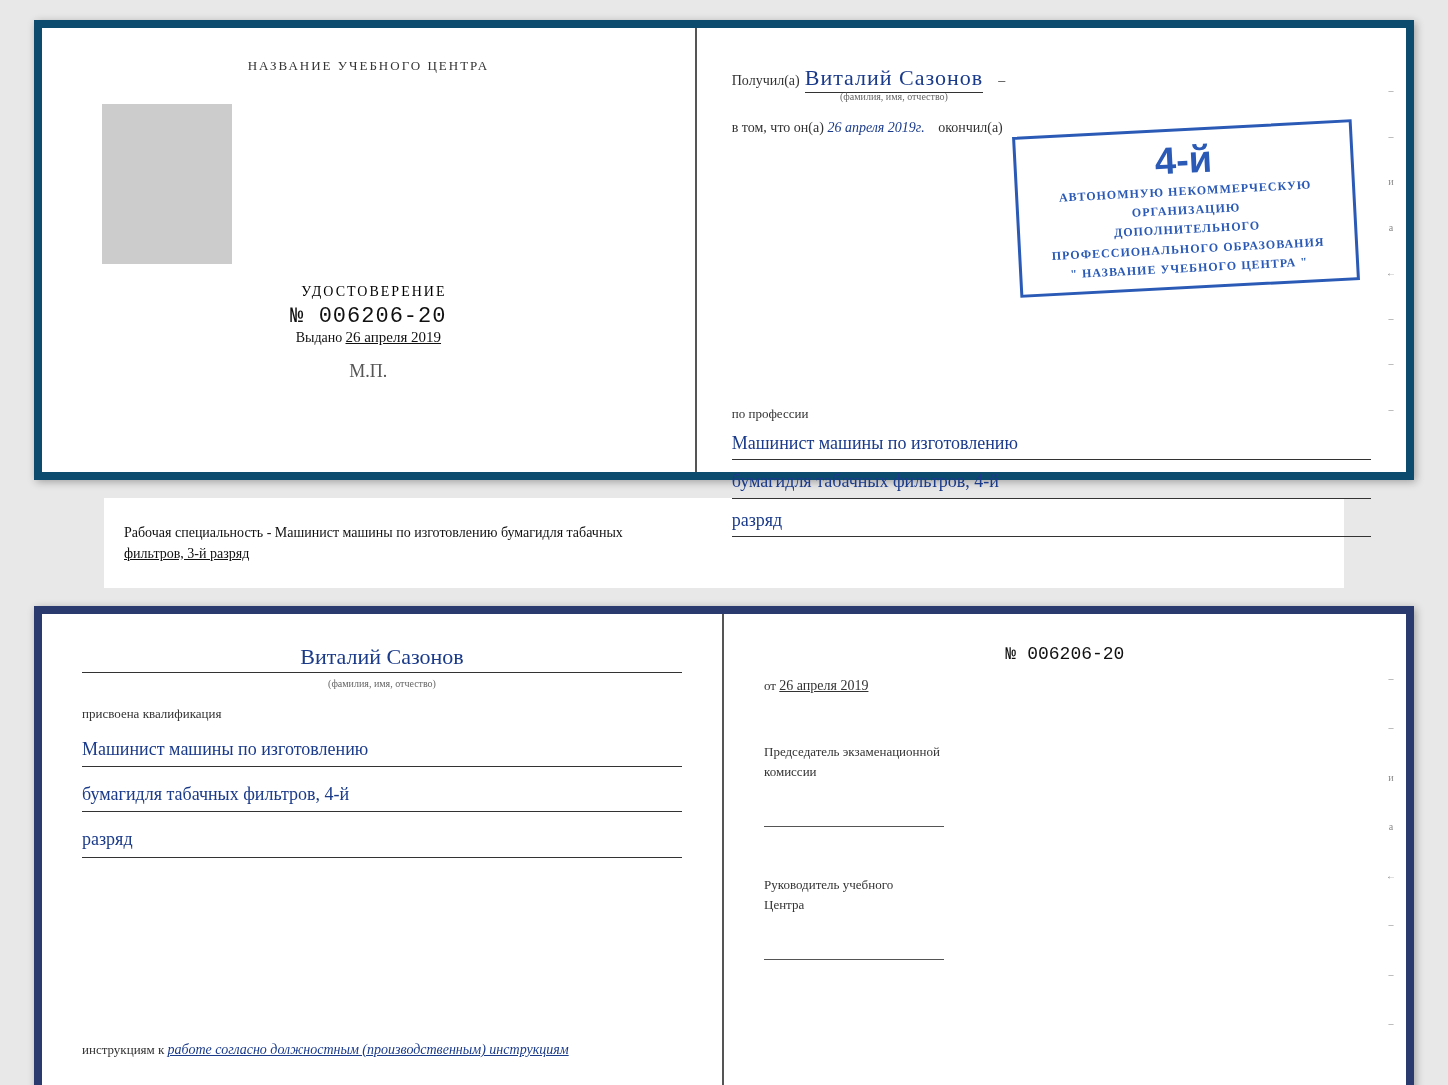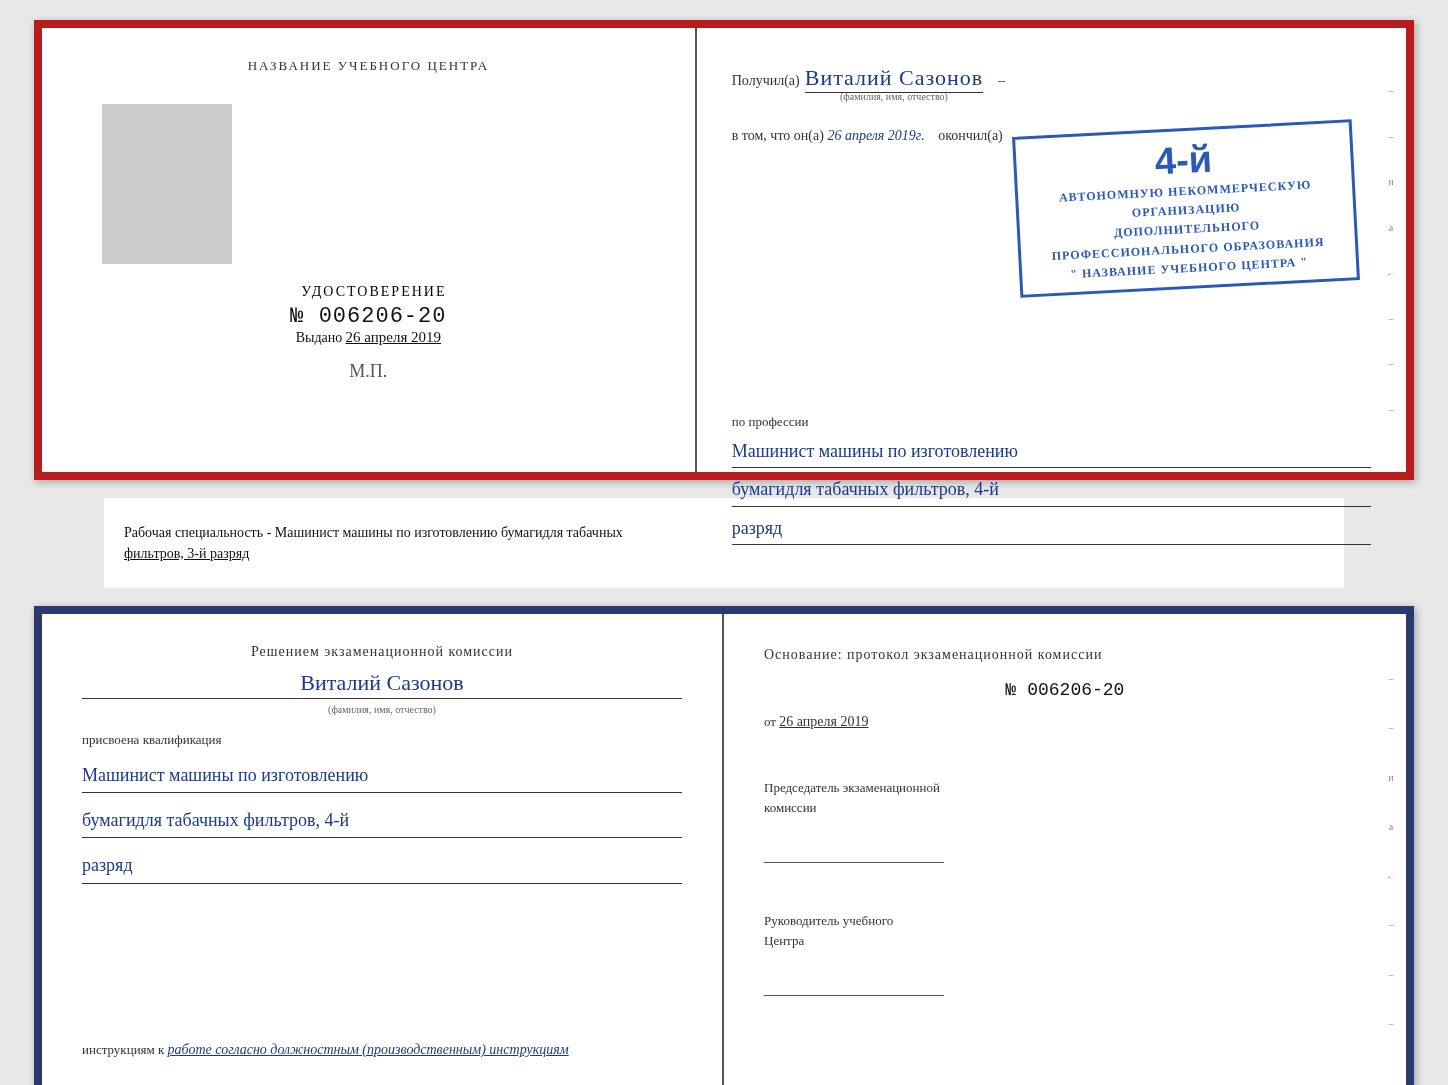--- a/index.html
+++ b/index.html
@@ -13,21 +13,21 @@
       align-items: center;
       padding: 20px;
       gap: 18px;
     }
 
     
     .certificate-top {
       width: 1380px;
       height: 460px;
       background: #fff;
-      border: 8px solid #b91c1c;
+      border: 8px solid #0c4a6e;
       display: flex;
       position: relative;
       box-shadow: 2px 2px 8px rgba(0,0,0,0.3);
     }
 
     .cert-left {
       width: 48%;
       border-right: 2px solid #555;
       padding: 30px 40px;
       display: flex;
@@ -117,21 +117,21 @@
       font-size: 22px;
       color: #1a3a8a;
       border-bottom: 1px solid #333;
       padding-bottom: 2px;
       letter-spacing: 1px;
     }
 
     .v-tom-line {
       font-size: 14px;
       color: #333;
-      margin-top: 16px;
+      margin-top: 8px;
     }
 
     .date-handwritten {
       font-family: 'Segoe Script', cursive;
       font-size: 14px;
       color: #1a3a8a;
       font-style: italic;
     }
 
     .stamp-block {
@@ -393,21 +393,20 @@
 </div>
 
 <div class="middle-text">
   <span>Рабочая специальность - Машинист машины по изготовлению бумагидля табачных</span><br>
   <span class="underlined">фильтров, 3-й разряд</span>
 </div>
 
 <div class="certificate-bottom">
 
   <div class="cert-bottom-left">
-    <div class="decision-text">Решением экзаменационной комиссии</div>
 
     <div style="text-align:center;">
       <div class="handwritten-name-bottom">Виталий Сазонов</div>
       <span style="font-size:10px;color:#666;">(фамилия, имя, отчество)</span>
     </div>
 
     <div class="prisvoena-text">присвоена квалификация</div>
 
     <div class="qualification-handwritten">Машинист машины по изготовлению</div>
     <div class="qualification-handwritten">бумагидля табачных фильтров, 4-й</div>
@@ -415,21 +414,20 @@
 
     <div style="height:30px;"></div>
 
     <div class="dopuskaetsya-line">
       <span>инструкциям к</span>
       <span class="dopuskaetsya-italic">работе согласно должностным (производственным) инструкциям</span>
     </div>
   </div>
 
   <div class="cert-bottom-right">
-    <div class="osnovanie-text">Основание: протокол экзаменационной комиссии</div>
 
     <div class="protocol-number">№  006206-20</div>
 
     <div class="ot-line">
       <span>от</span>
       <span style="text-decoration:underline;font-size:14px;">26 апреля 2019</span>
     </div>
 
     <div style="height:20px;"></div>
 

